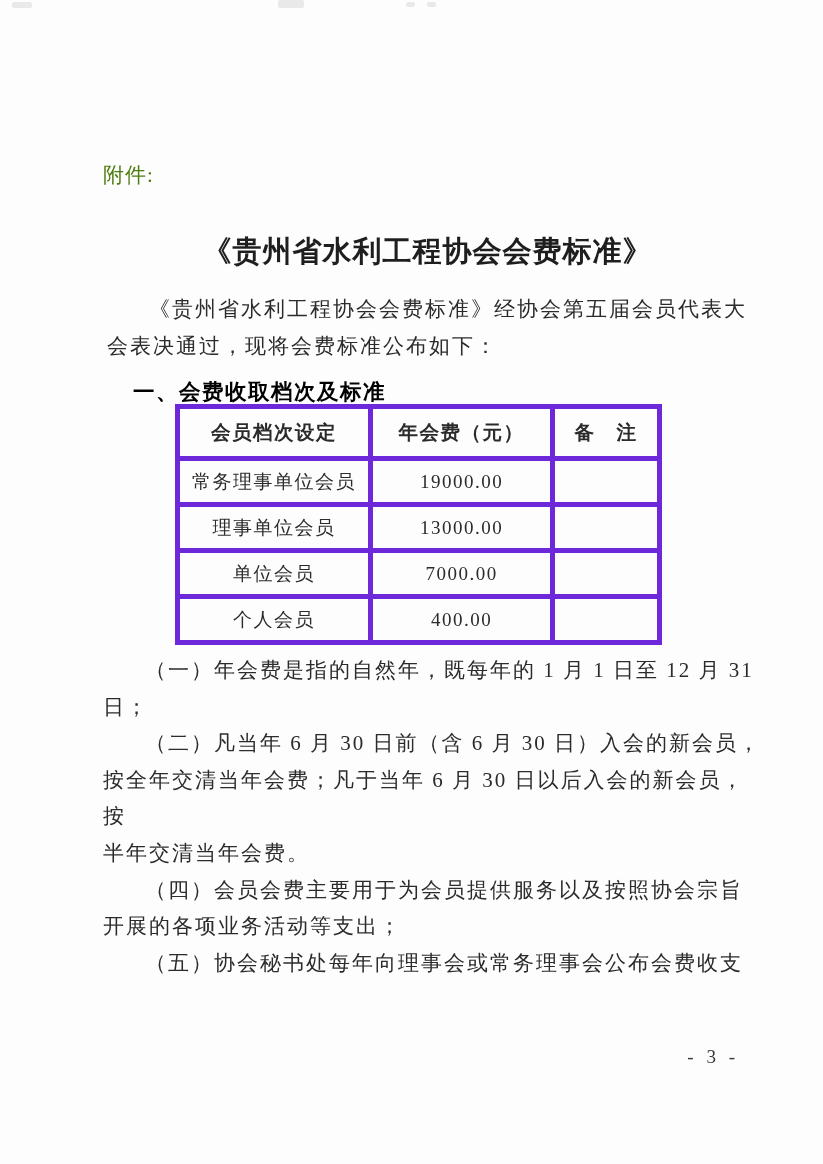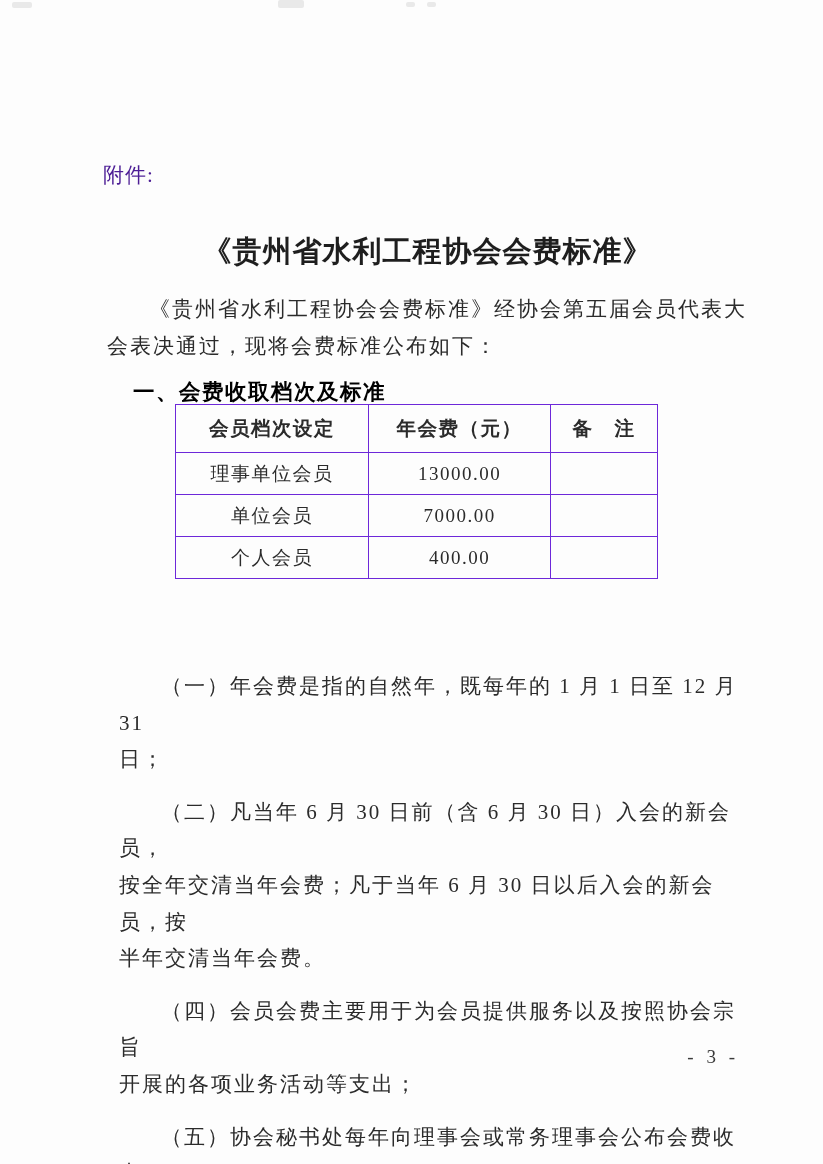--- a/index.html
+++ b/index.html
@@ -20,21 +20,21 @@
     position: absolute;
     background: #e9e9e9;
     border-radius: 2px;
   }
   .attachment-label {
     position: absolute;
     top: 161px;
     left: 103px;
     font-size: 21px;
     letter-spacing: 1px;
-    color: #4c1d95;
+    color: #4d7c0f;
     white-space: nowrap;
   }
   .doc-title {
     position: absolute;
     top: 216px;
     left: 0;
     width: 100%;
     margin: 16px;
     text-align: center;
     font-size: 29px;
@@ -77,21 +77,21 @@
     width: 482px;
     border-collapse: collapse;
     table-layout: fixed;
     font-size: 19px;
     color: #2b2b2b;
   }
   .fee-table col.c1 { width: 193px; }
   .fee-table col.c2 { width: 182px; }
   .fee-table col.c3 { width: 107px; }
   .fee-table th, .fee-table td {
-    border: 1px solid #6d28d9;
+    border: 5px solid #6d28d9;
     text-align: center;
     vertical-align: middle;
     padding: 0;
     letter-spacing: 1.5px;
   }
   .fee-table thead th {
     height: 47px;
     font-weight: bold;
     font-size: 19.5px;
     font-family: "Liberation Serif", serif;
@@ -102,21 +102,21 @@
   }
   .fee-amount { letter-spacing: 0.5px; }
 
   .items-block {
     position: absolute;
     top: 652px;
     left: 103px;
     width: 658px;
   }
   .items-block p {
-    margin: 16px;
+    margin: 0;
     font-size: 21px;
     line-height: 36.6px;
     letter-spacing: 2px;
     text-indent: 2em;
     white-space: pre-line;
     color: #2b2b2b;
   }
   .page-number {
     position: absolute;
     top: 1046px;
@@ -153,20 +153,25 @@
         <col class="c3">
     </colgroup>
     <thead>
       <tr>
         <th>会员档次设定</th>
         <th>年会费（元）</th>
         <th>备　注</th>
       </tr>
     </thead>
     <tbody>
+      <tr>
+        <td>常务理事单位会员</td>
+        <td class="fee-amount">19000.00</td>
+        <td></td>
+      </tr>
       <tr>
         <td>理事单位会员</td>
         <td class="fee-amount">13000.00</td>
         <td></td>
       </tr>
       <tr>
         <td>单位会员</td>
         <td class="fee-amount">7000.00</td>
         <td></td>
       </tr>

